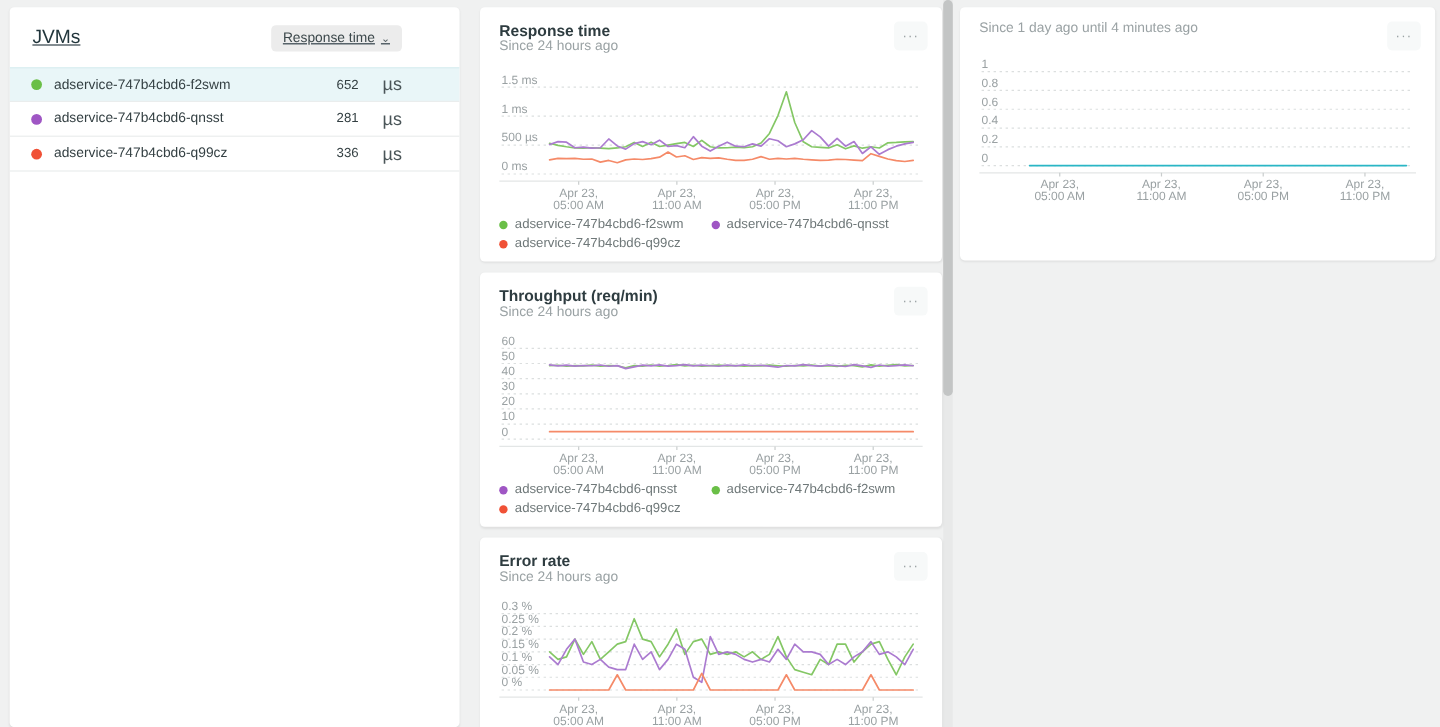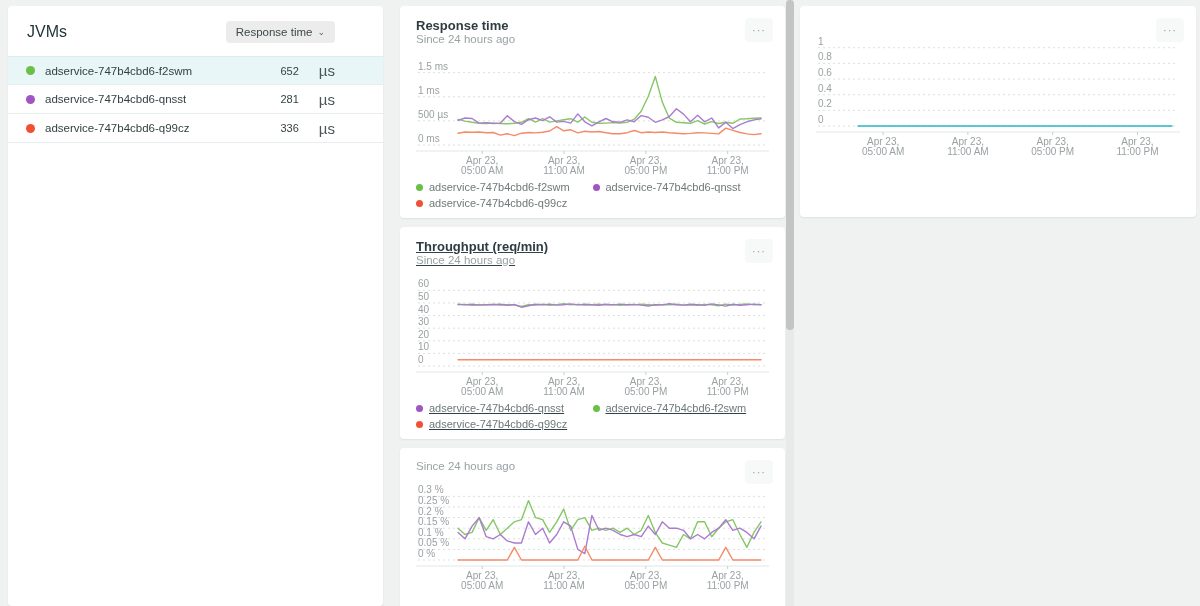--- a/index.html
+++ b/index.html
@@ -5,37 +5,37 @@
   * { margin:0; padding:0; box-sizing:border-box; }
   html,body { width:1200px; height:606px; overflow:hidden;
     font-family:"Liberation Sans","DejaVu Sans",sans-serif;
     background:#f0f1f1; color:#32414a; }
   .card { position:absolute; background:#fff; border-radius:4px;
     box-shadow:0 1px 2px rgba(0,0,0,0.07); overflow:hidden; }
 
   
   #jvms-panel { left:8px; top:6px; width:375px; height:600px; }
   .jvms-header { display:flex; align-items:center; justify-content:space-between;
-    padding:15px 48px 13px 19px; }
+    padding:15px 48px 13px 19px;text-decoration:underline; }
   .jvms-title { font-size:16px; font-weight:400; color:#22363c; }
   .filter-btn { background:#ececec; border:none; border-radius:4px;
     padding:5px 10px; font-size:11.5px; color:#3c484b; cursor:pointer;
     font-family:inherit; display:flex; align-items:center; gap:5px; }
   .filter-btn .chev { font-size:9px; color:#5a6568; line-height:1; }
   .jvm-row { display:flex; align-items:center; height:29px;
     padding:0 48px 0 18px; border-bottom:1px solid #eaeded; cursor:pointer; }
   .jvm-row.selected { background:#e9f6f8; border-top:1px solid #d9eef1; }
   .jvm-dot { width:9px; height:9px; border-radius:50%; margin-right:10px; flex:none; }
   .jvm-name { font-size:11.5px; color:#333f42; flex:1; }
   .jvm-value { font-size:11px; color:#333f42;margin-left:36px; }
   .jvm-unit { font-size:15px; color:#4a5558; margin-left:20px; }
 
   
   #card-rt { left:400px; top:6px;  width:385px; height:212px; }
-  #card-tp { left:400px; top:227px; width:385px; height:212px;text-decoration:underline; }
+  #card-tp { left:400px; top:227px; width:385px; height:212px; }
   #card-er { left:400px; top:448px; width:385px; height:212px; }
   #card-gc { left:800px; top:6px;  width:396px; height:211px; }
   .card-inner { padding:12px 16px; position:relative; }
   .chart-title { font-size:13px; font-weight:700; color:#2e3c40; }
   .chart-subtitle { font-size:11.5px; color:#9aa2a4; margin-top:0; }
   .menu-btn { position:absolute; top:12px; right:12px; width:28px; height:24px;
     background:#f7f9f9; border:none; border-radius:4px; color:#98a0a2;
     font-size:11px; letter-spacing:1px; cursor:pointer; line-height:22px; }
   .chart-svg { display:block; margin-top:10px; }
   .legend { display:flex; flex-wrap:wrap; margin-top:2px; }
@@ -179,20 +179,21 @@
         <div class="legend-item">
           <span class="legend-dot" style="background: rgb(240, 81, 54);"></span>
           <span>adservice-747b4cbd6-q99cz</span>
         </div>
       </div>
   </div>
 </div>
 
 <div class="card" id="card-er">
   <div class="card-inner">
+    <div class="chart-title">Error rate</div>
     <div class="chart-subtitle">Since 24 hours ago</div>
     <button class="menu-btn">···</button>
     <svg class="chart-svg" width="353" height="110">
         <line x1="2" y1="14.363636363636367" x2="351" y2="14.363636363636367" stroke="#dcdfdf" stroke-width="1" stroke-dasharray="2,3"></line>
         <text x="2" y="11.363636363636367" font-size="10" fill="#9aa1a3">0.3 %</text>
         <line x1="2" y1="24.96969696969697" x2="351" y2="24.96969696969697" stroke="#dcdfdf" stroke-width="1" stroke-dasharray="2,3"></line>
         <text x="2" y="21.96969696969697" font-size="10" fill="#9aa1a3">0.25 %</text>
         <line x1="2" y1="35.57575757575758" x2="351" y2="35.57575757575758" stroke="#dcdfdf" stroke-width="1" stroke-dasharray="2,3"></line>
         <text x="2" y="32.57575757575758" font-size="10" fill="#9aa1a3">0.2 %</text>
         <line x1="2" y1="46.18181818181819" x2="351" y2="46.18181818181819" stroke="#dcdfdf" stroke-width="1" stroke-dasharray="2,3"></line>
@@ -219,20 +220,21 @@
         <polyline points="42.0,46.2 49.0,52.5 56.1,50.4 63.1,35.6 70.2,48.3 77.2,37.7 84.3,52.5 91.3,46.2 98.4,39.8 105.4,37.7 112.5,18.6 119.5,35.6 126.6,37.7 133.6,50.4 140.7,39.8 147.7,27.1 154.7,48.3 161.8,37.7 168.8,35.6 175.9,48.3 182.9,46.2 190.0,48.3 197.0,46.2 204.1,50.4 211.1,46.2 218.2,52.5 225.2,48.3 232.3,33.5 239.3,50.4 246.3,61.0 253.4,63.2 260.4,65.3 267.5,52.5 274.5,56.8 281.6,39.8 288.6,39.8 295.7,54.7 302.7,46.2 309.8,39.8 316.8,37.7 323.9,52.5 330.9,65.3 338.0,50.4 345.0,39.8" fill="none" stroke="#84c765" stroke-width="1.4" stroke-linejoin="round" stroke-linecap="round"></polyline>
         <polyline points="42.0,50.4 49.0,56.8 56.1,44.1 63.1,35.6 70.2,54.7 77.2,56.8 84.3,52.5 91.3,58.9 98.4,61.0 105.4,61.0 112.5,39.8 119.5,52.5 126.6,46.2 133.6,61.0 140.7,52.5 147.7,39.8 154.7,44.1 161.8,67.4 168.8,71.6 175.9,33.5 182.9,48.3 190.0,46.2 197.0,48.3 204.1,52.5 211.1,54.7 218.2,52.5 225.2,54.7 232.3,44.1 239.3,52.5 246.3,39.8 253.4,46.2 260.4,46.2 267.5,48.3 274.5,56.8 281.6,52.5 288.6,56.8 295.7,50.4 302.7,46.2 309.8,37.7 316.8,48.3 323.9,46.2 330.9,50.4 338.0,56.8 345.0,44.1" fill="none" stroke="#ab7bd0" stroke-width="1.4" stroke-linejoin="round" stroke-linecap="round"></polyline>
         <polyline points="42.0,78.0 49.0,78.0 56.1,78.0 63.1,78.0 70.2,78.0 77.2,78.0 84.3,78.0 91.3,78.0 98.4,65.3 105.4,78.0 112.5,78.0 119.5,78.0 126.6,78.0 133.6,78.0 140.7,78.0 147.7,78.0 154.7,78.0 161.8,78.0 168.8,64.2 175.9,78.0 182.9,78.0 190.0,78.0 197.0,78.0 204.1,78.0 211.1,78.0 218.2,78.0 225.2,78.0 232.3,78.0 239.3,65.3 246.3,78.0 253.4,78.0 260.4,78.0 267.5,78.0 274.5,78.0 281.6,78.0 288.6,78.0 295.7,78.0 302.7,78.0 309.8,65.3 316.8,78.0 323.9,78.0 330.9,78.0 338.0,78.0 345.0,78.0" fill="none" stroke="#f58a68" stroke-width="1.4" stroke-linejoin="round" stroke-linecap="round"></polyline>
       </svg>
     <div class="legend"></div>
   </div>
 </div>
 
 <div class="card" id="card-gc">
   <div class="card-inner">
+    <div class="chart-subtitle">Since 1 day ago until 4 minutes ago</div>
     <button class="menu-btn">···</button>
     <svg class="chart-svg" width="364" height="130">
         <line x1="2" y1="19.739130434782595" x2="362" y2="19.739130434782595" stroke="#dcdfdf" stroke-width="1" stroke-dasharray="2,3"></line>
         <text x="2" y="16.739130434782595" font-size="10" fill="#9aa1a3">1</text>
         <line x1="2" y1="35.39130434782608" x2="362" y2="35.39130434782608" stroke="#dcdfdf" stroke-width="1" stroke-dasharray="2,3"></line>
         <text x="2" y="32.39130434782608" font-size="10" fill="#9aa1a3">0.8</text>
         <line x1="2" y1="51.04347826086957" x2="362" y2="51.04347826086957" stroke="#dcdfdf" stroke-width="1" stroke-dasharray="2,3"></line>
         <text x="2" y="48.04347826086957" font-size="10" fill="#9aa1a3">0.6</text>
         <line x1="2" y1="66.69565217391303" x2="362" y2="66.69565217391303" stroke="#dcdfdf" stroke-width="1" stroke-dasharray="2,3"></line>
         <text x="2" y="63.69565217391303" font-size="10" fill="#9aa1a3">0.4</text>

